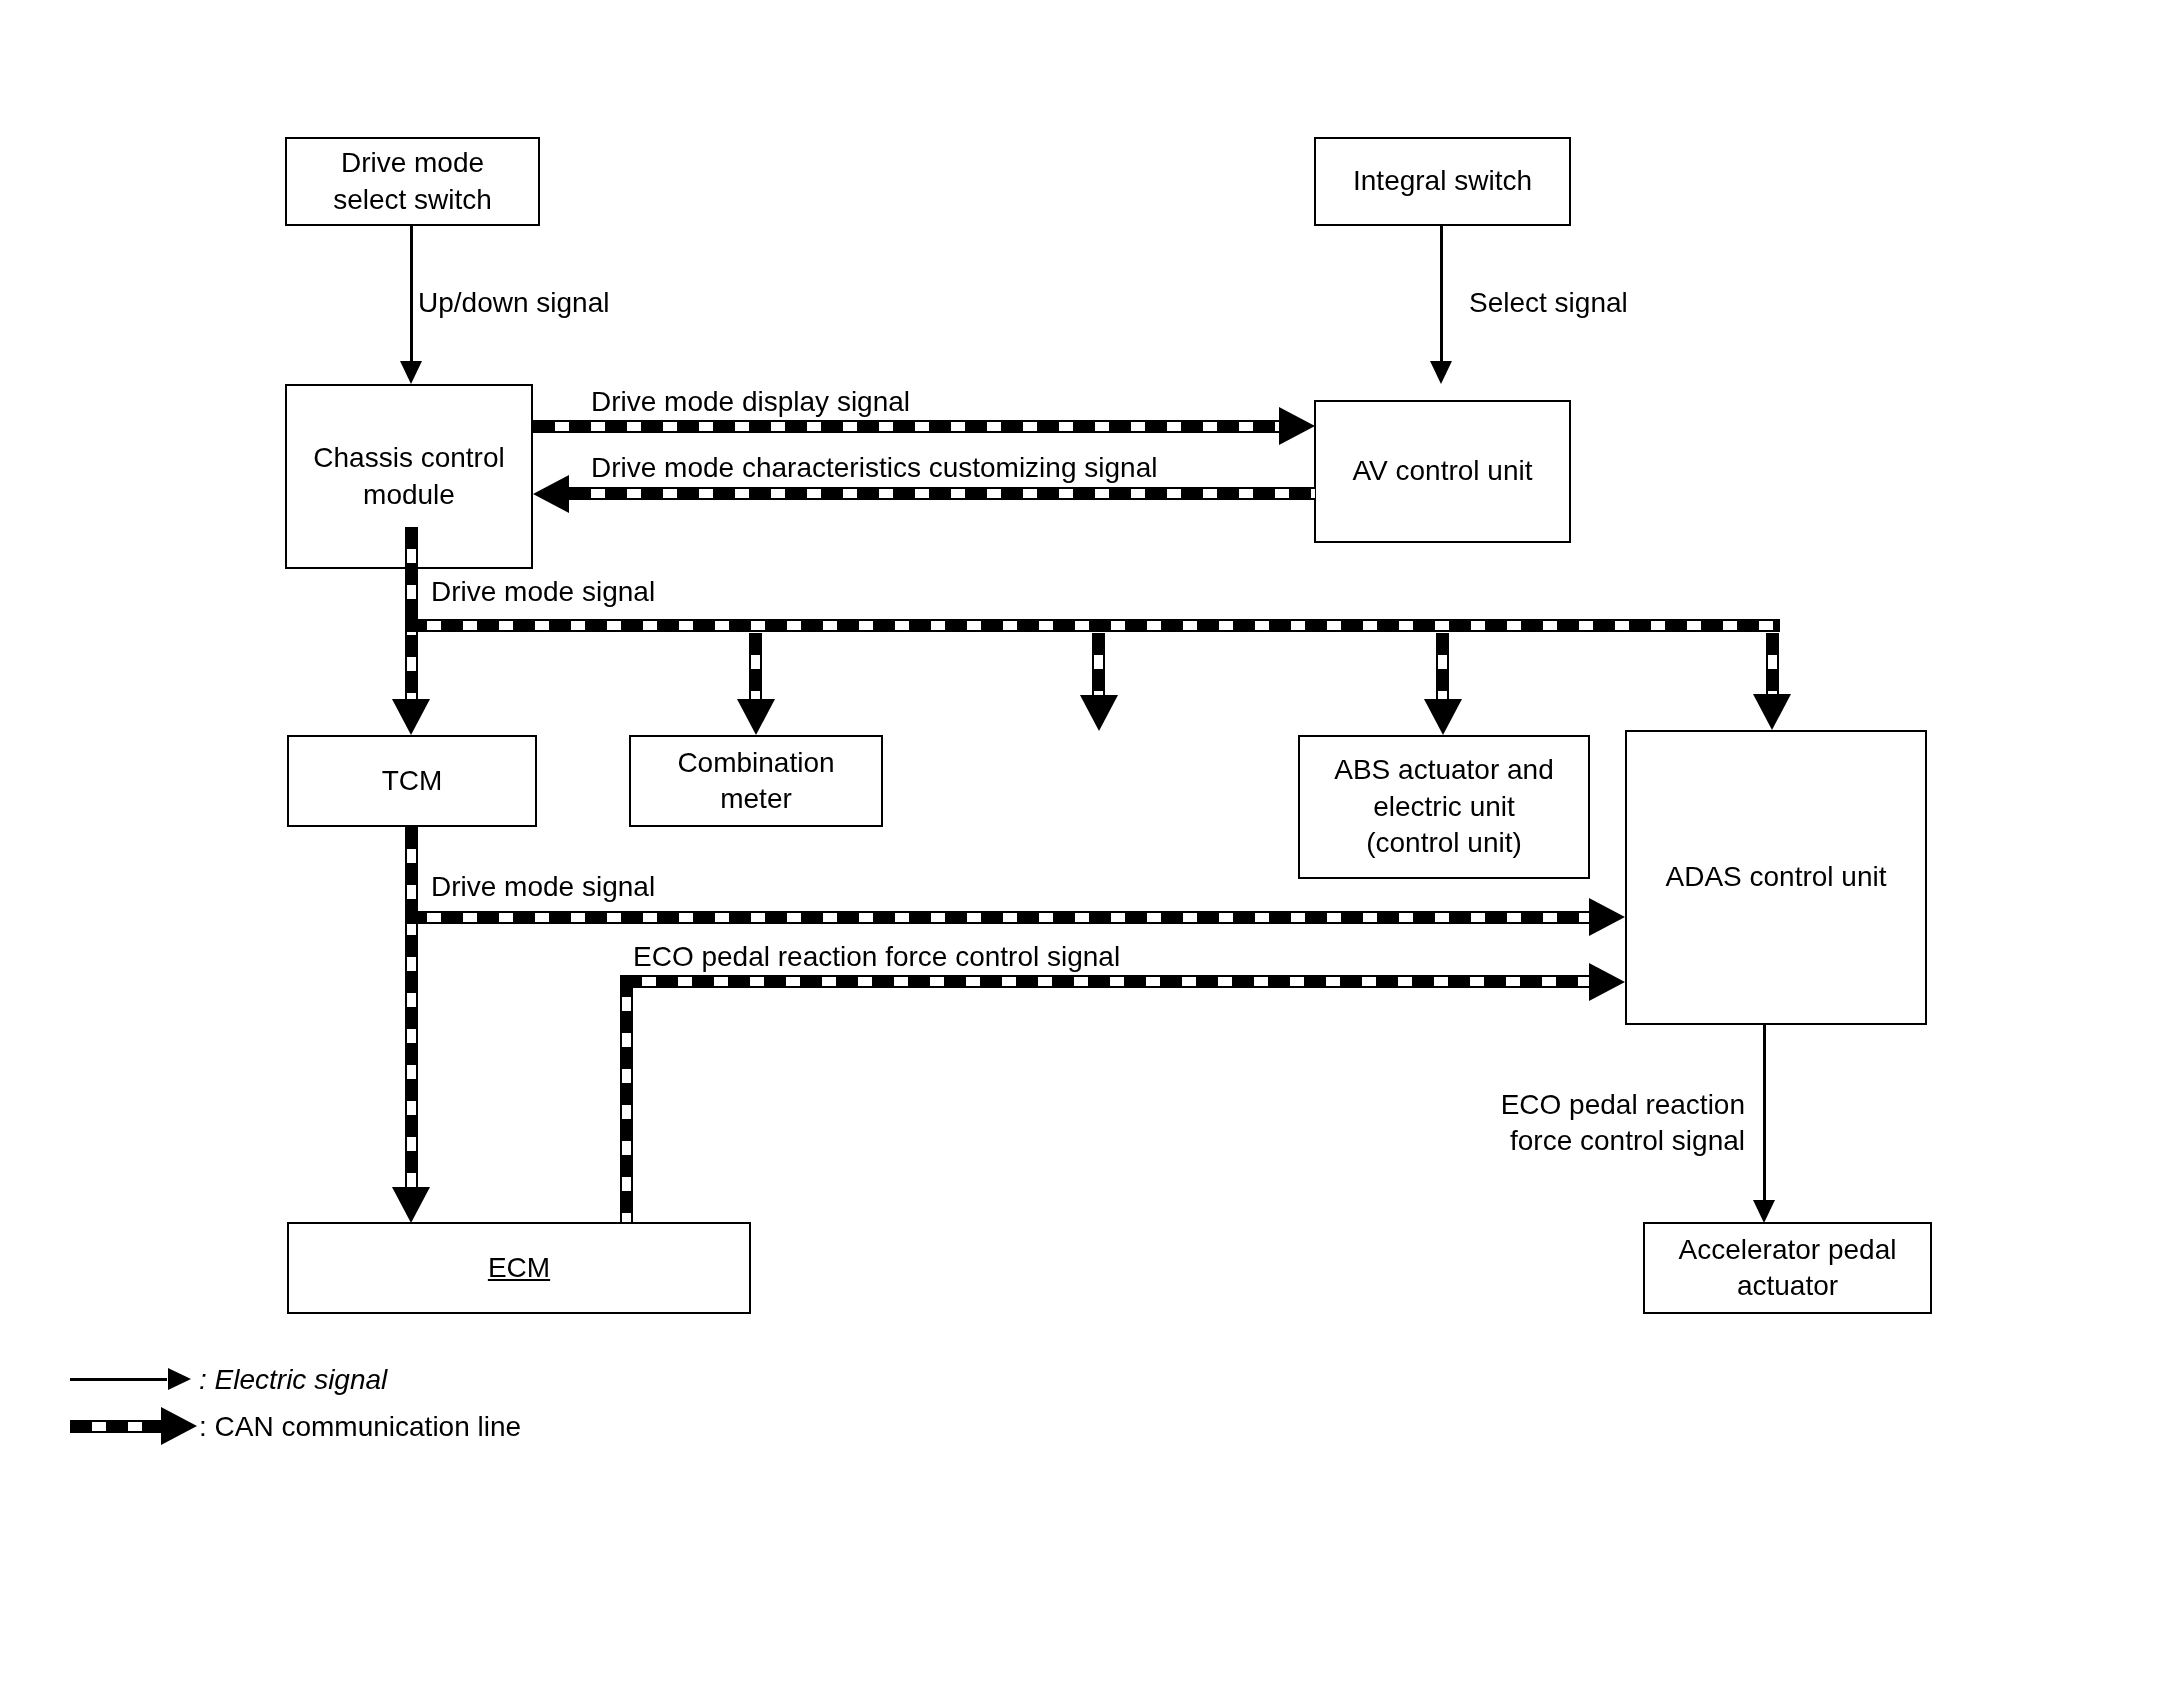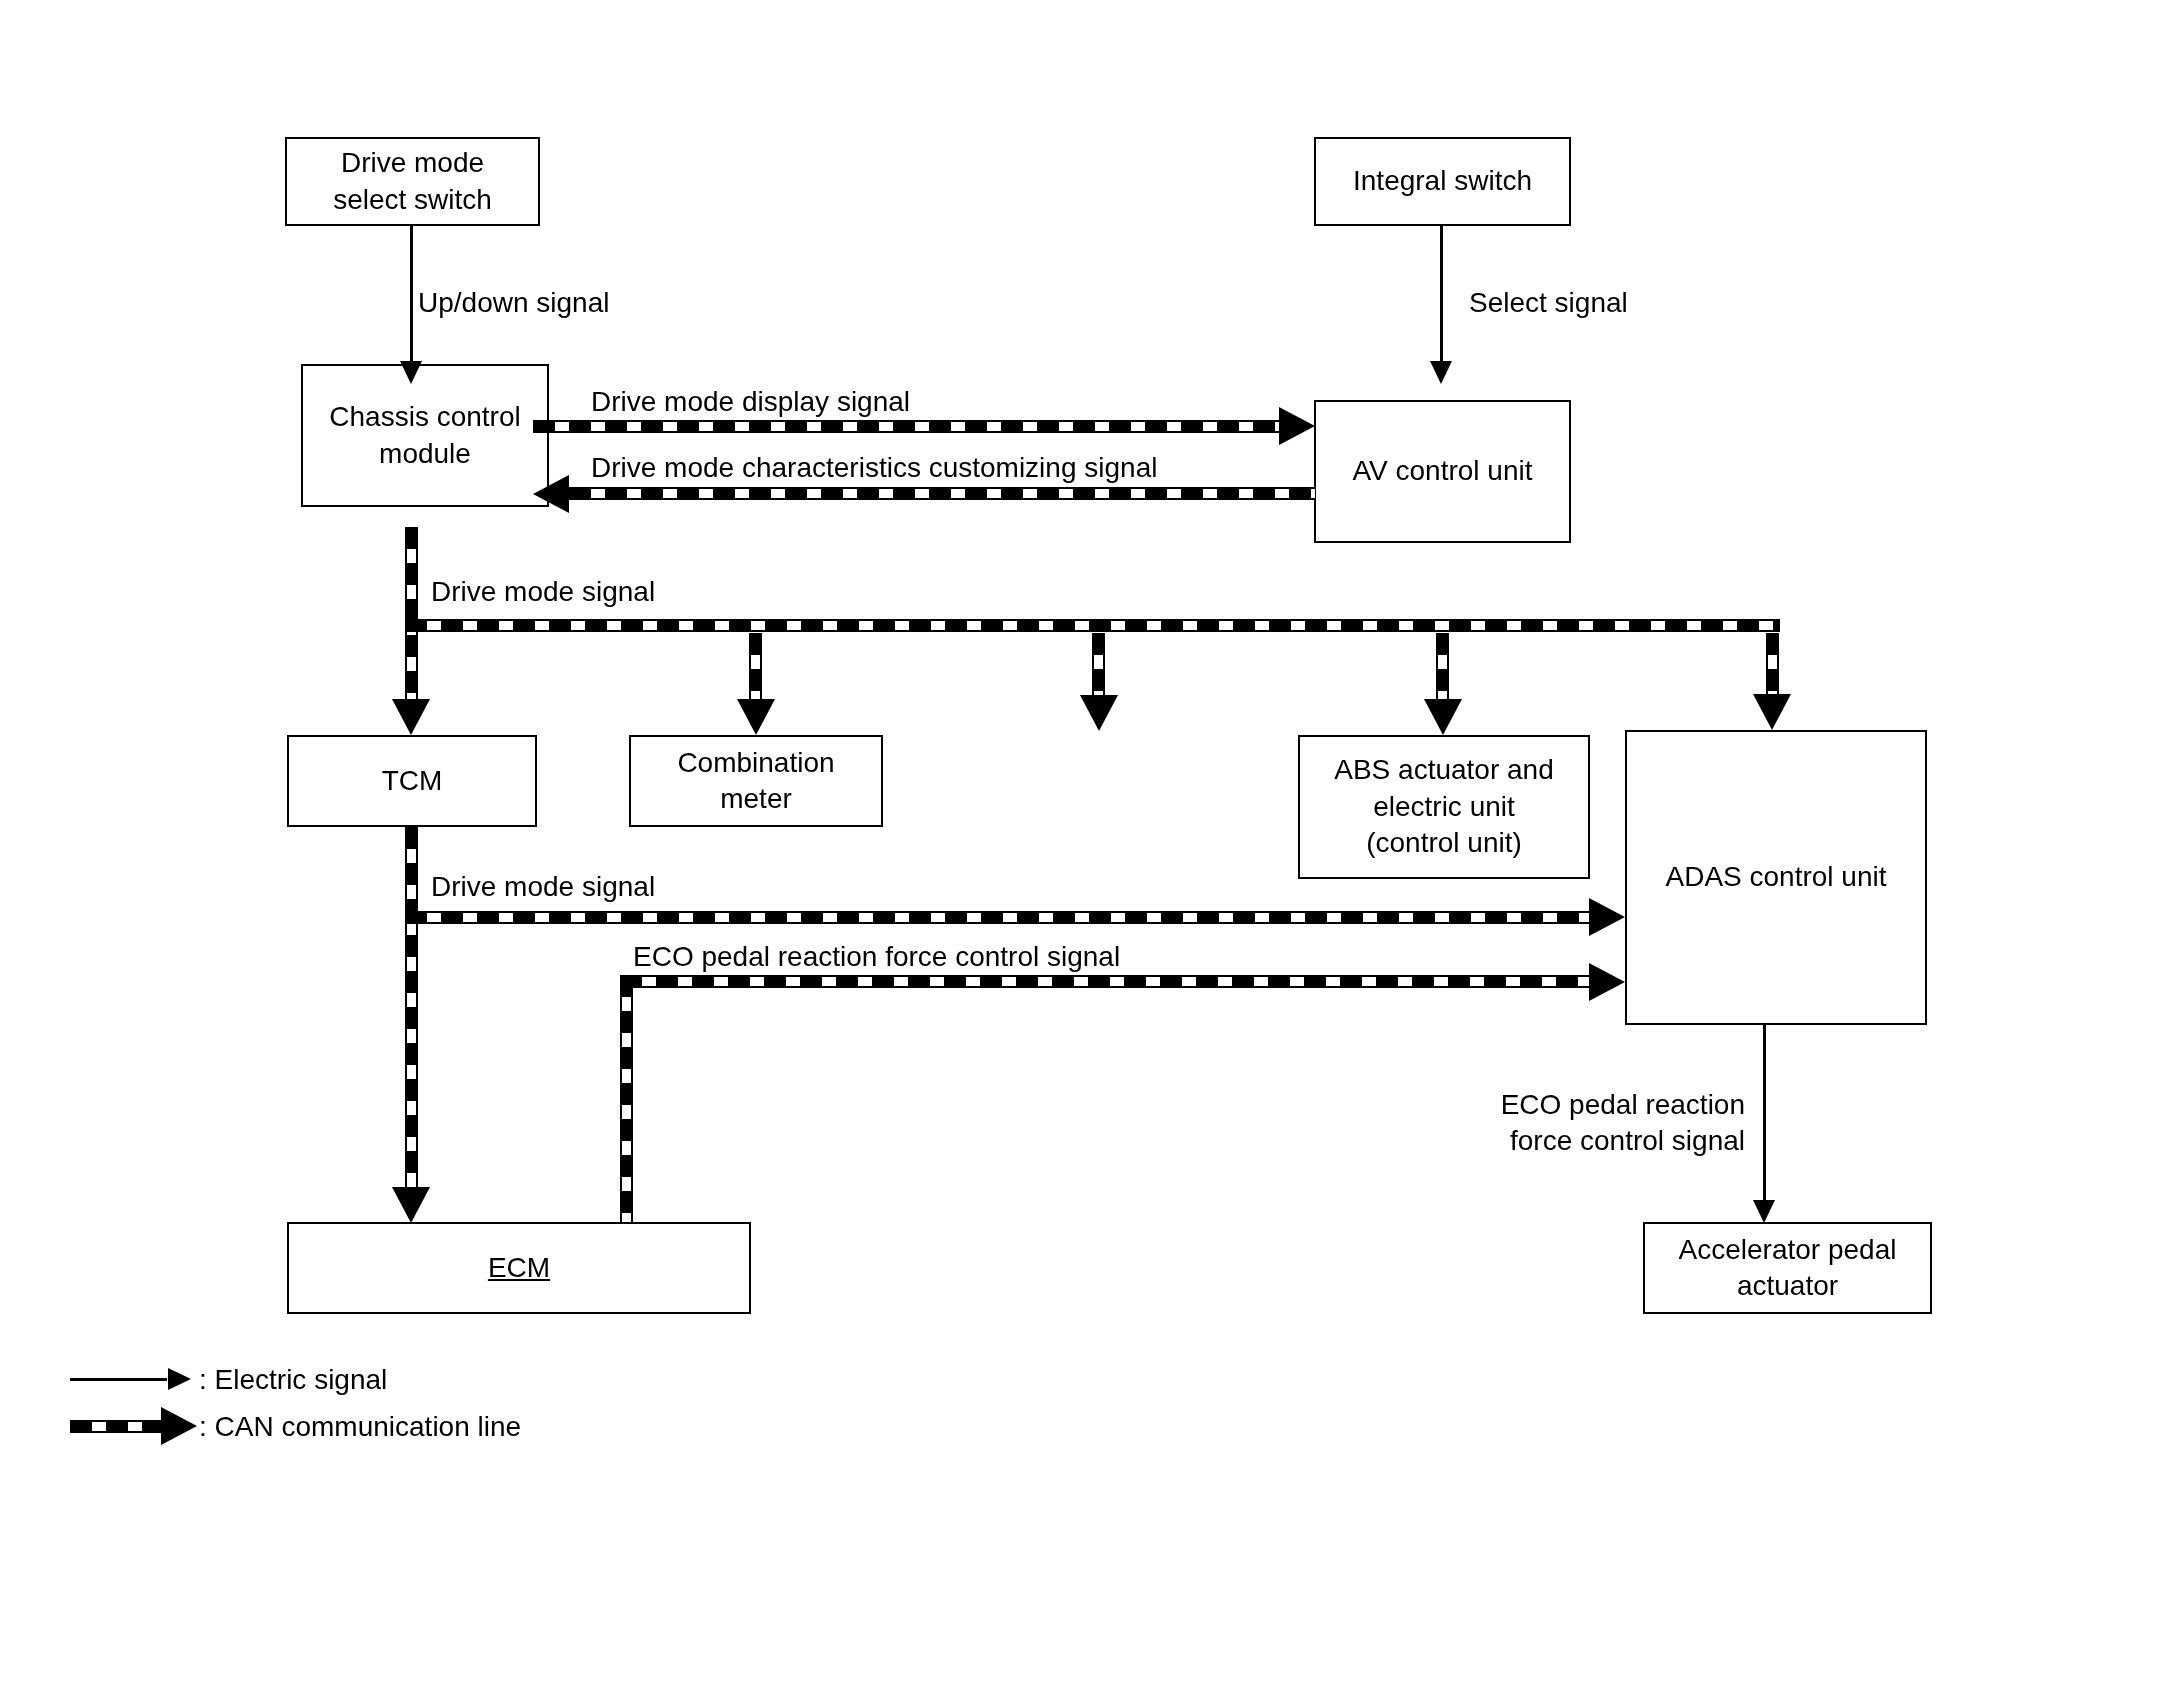--- a/index.html
+++ b/index.html
@@ -75,21 +75,21 @@
 </head>
 <body>
 
 <div id="diagram">
 
   <div class="node" style="left:285px; top:137px; width:255px; height:89px;">Drive mode
 select switch</div>
 
   <div class="node" style="left:1314px; top:137px; width:257px; height:89px;">Integral switch</div>
 
-  <div class="node" style="left:285px; top:364px; width:248px; height:143px;margin-left:16px;">Chassis control
+  <div class="node" style="left:285px; top:384px; width:248px; height:185px;">Chassis control
 module</div>
 
   <div class="node" style="left:1314px; top:384px; width:257px; height:143px;margin-top:16px;">AV control unit</div>
 
   <div class="node" style="left:287px; top:735px; width:250px; height:92px;text-align:center;">TCM</div>
 
   <div class="node" style="left:629px; top:735px; width:254px; height:92px;">Combination
 meter</div>
 
 
@@ -159,21 +159,21 @@
   <div class="lbl" style="left:431px; top:869px;">Drive mode signal</div>
 
   <div class="lbl" style="left:633px; top:939px;">ECO pedal reaction force control signal</div>
 
   <div class="lbl" style="left:1405px; top:1087px; width:340px; text-align:right;">ECO pedal reaction
 force control signal</div>
 
   <div>
     <div class="eline-h" style="left:70px; top:1378px; width:97px;"></div>
     <div class="ehead-right" style="left:168px; top:1368px;"></div>
-    <div class="lbl" style="left:199px; top:1362px;">: Electric signal</div>
+    <div class="lbl" style="left:199px; top:1362px;font-style:italic;">: Electric signal</div>
 
     <div class="can-h" style="left:70px; top:1420px; width:91px;"></div>
     <div class="chead-right" style="left:161px; top:1407px;"></div>
     <div class="lbl" style="left:199px; top:1409px;">: CAN communication line</div>
   </div>
 
 </div>
 
 
 </body></html>

